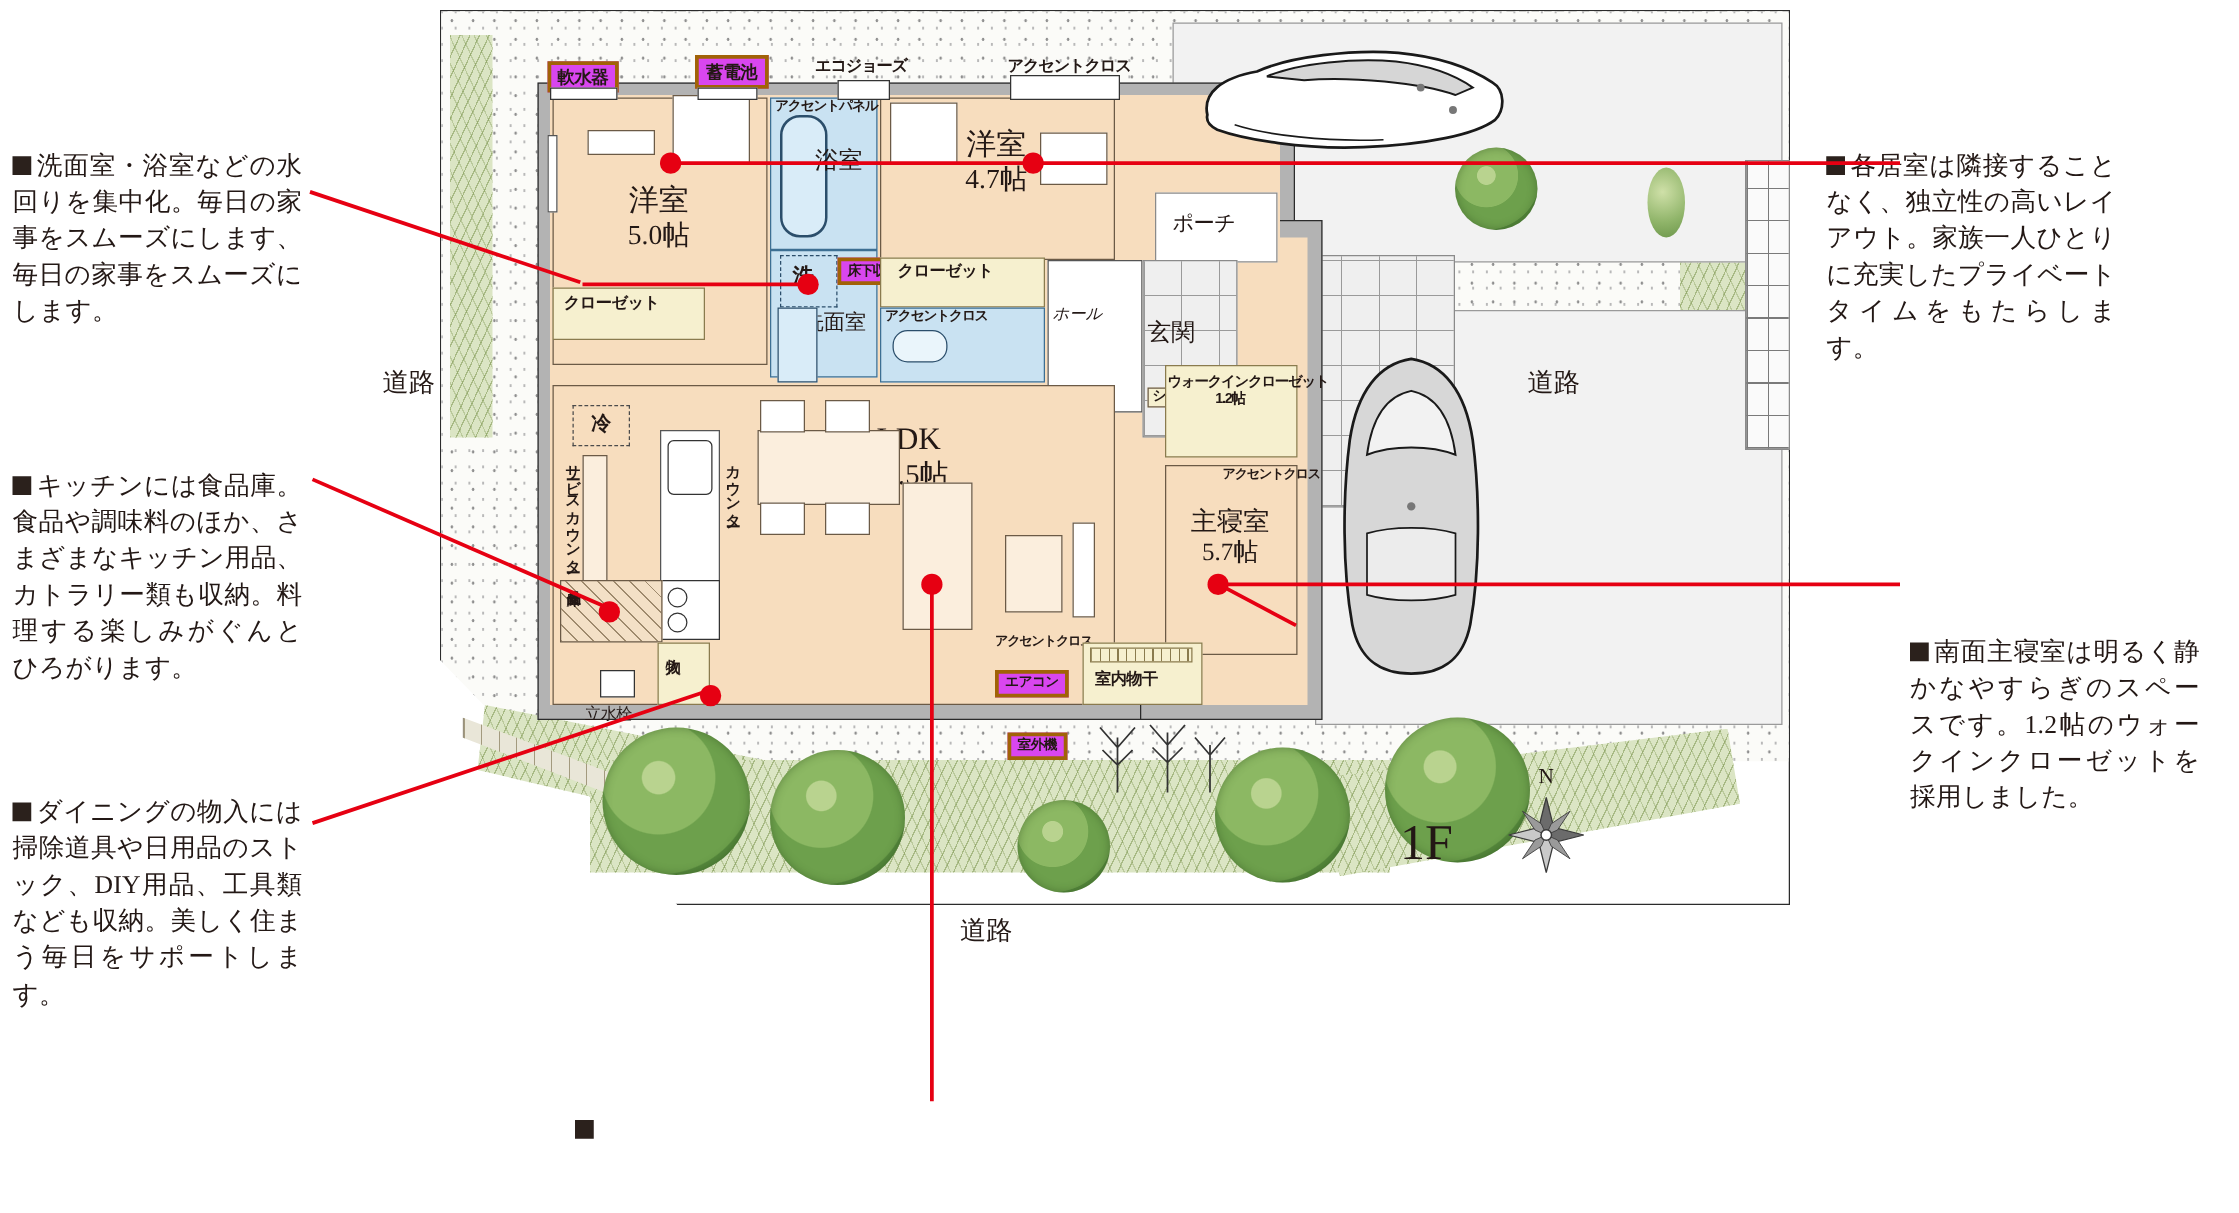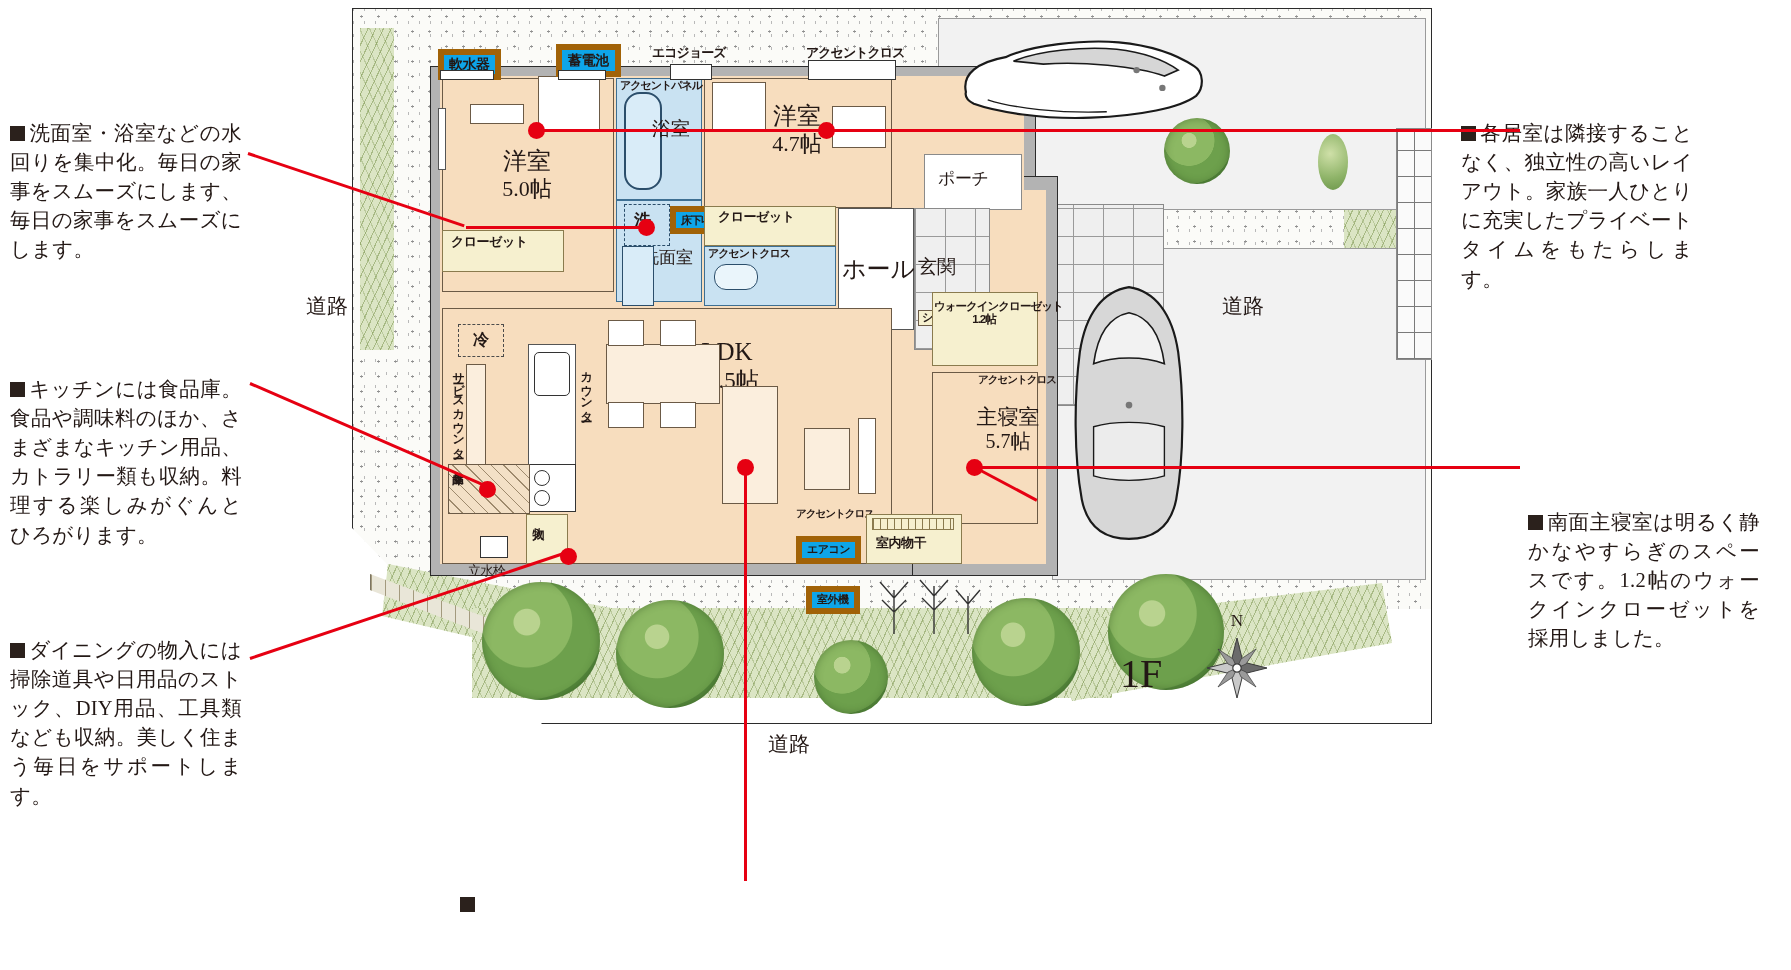--- a/index.html
+++ b/index.html
@@ -61,21 +61,21 @@
   .room{position:absolute;background:#f7ddbe;border:1px solid #6b5a46;}
   .room.wet{background:#c9e2f2;border-color:#3d6f93;}
   .room.white{background:#ffffff;border-color:#555;}
   .room.cream{background:#f6f0cf;border-color:#8a7b4e;}
   .room.plain{background:#f7ddbe;border:none;}
 
   .lbl{position:absolute;white-space:nowrap;font-size:13px;color:#231815;
        font-family:"Liberation Sans","DejaVu Sans",sans-serif;font-weight:700;
        letter-spacing:-.5px;line-height:1.05;text-align:center;}
   .lbl.box{background:#f6f0cf;border:1px solid #6b5a46;padding:1px 3px;}
-  .lbl.boxw{background:#0ea5e9;border:6px solid #a16207;padding:2px 5px;}
+  .lbl.boxw{background:#d946ef;border:3px solid #a16207;padding:2px 5px;}
   .lbl.serif{font-family:"Liberation Serif","DejaVu Serif",serif;font-weight:400;}
   .roomname{position:absolute;text-align:center;white-space:nowrap;
     font-family:"Liberation Serif","DejaVu Serif",serif;color:#231815;line-height:1.12;}
 
   .vert{writing-mode:vertical-rl;text-orientation:upright;}
 
   .thinline{position:absolute;background:#5b5b5b;}
 
   
   .road{position:absolute;font-size:21px;font-family:"Liberation Serif","DejaVu Serif",serif;}
@@ -197,21 +197,21 @@
   <div class="thinline" style="left:360px;top:74px;width:52px;height:48px;background:#fff;border:1px solid #6b5a46;"></div>
 
   <div class="room cream" style="left:352px;top:198px;width:130px;height:38px;"></div>
   <div class="lbl" style="left:366px;top:202px;">クローゼット</div>
 
   <div class="room wet" style="left:352px;top:238px;width:130px;height:58px;"></div>
   <div class="lbl" style="left:356px;top:240px;font-size:11px;letter-spacing:-1px;">アクセントクロス</div>
   <div style="position:absolute;left:362px;top:256px;width:42px;height:24px;border:1.5px solid #2b4e6b;border-radius:12px;background:#eaf5fb;"></div>
 
   <div class="room white" style="left:486px;top:200px;width:74px;height:120px;"></div>
-  <div class="roomname" style="left:490px;top:248px;font-size:24px;">ホール</div>
+  <div class="roomname" style="left:490px;top:236px;font-size:13px;font-style:italic;">ホール</div>
 
   <div class="paving" style="left:562px;top:200px;width:74px;height:140px;"></div>
   <div class="roomname" style="left:566px;top:248px;font-size:19px;background:transparent;">玄関</div>
   <div class="lbl box" style="left:566px;top:302px;font-size:11px;line-height:1.05;letter-spacing:-1px;">
     <span>シューズボックス</span>
   </div>
 
   <div class="room cream" style="left:580px;top:284px;width:104px;height:72px;"></div>
   <div class="lbl" style="left:582px;top:292px;font-size:11.5px;line-height:1.15;letter-spacing:-1px;width:100px;">
     <span>ウォークインクローゼット</span><br>
@@ -253,21 +253,21 @@
 
   <div class="room cream" style="left:174px;top:506px;width:40px;height:48px;"></div>
   <div class="lbl vert" style="left:180px;top:510px;font-size:12px;">物入</div>
 
   <div class="lbl" style="left:444px;top:500px;font-size:10.5px;line-height:1.1;letter-spacing:-1px;">
     <span>アクセントクロス</span>
   </div>
   <div class="lbl boxw" style="left:444px;top:528px;font-size:11px;">エアコン</div>
 
   <div class="room" style="left:580px;top:364px;width:104px;height:150px;"></div>
-  <div class="roomname" style="left:580px;top:398px;width:104px;font-size:21px;margin-left:24px;">
+  <div class="roomname" style="left:580px;top:398px;width:104px;font-size:21px;">
     <span>主寝室</span><br>
     <span style="font-size:20px;">5.7帖</span>
   </div>
   <div class="lbl" style="left:626px;top:366px;font-size:10.5px;line-height:1.1;letter-spacing:-1px;">
     <span>アクセントクロス</span>
   </div>
 
   <div class="room cream" style="left:514px;top:506px;width:94px;height:48px;"></div>
   <div class="lbl" style="left:524px;top:528px;font-size:13px;">室内物干</div>
   <div style="position:absolute;left:520px;top:510px;width:80px;height:10px;background:#f6f0cf;border:1px solid #8a7b4e;

